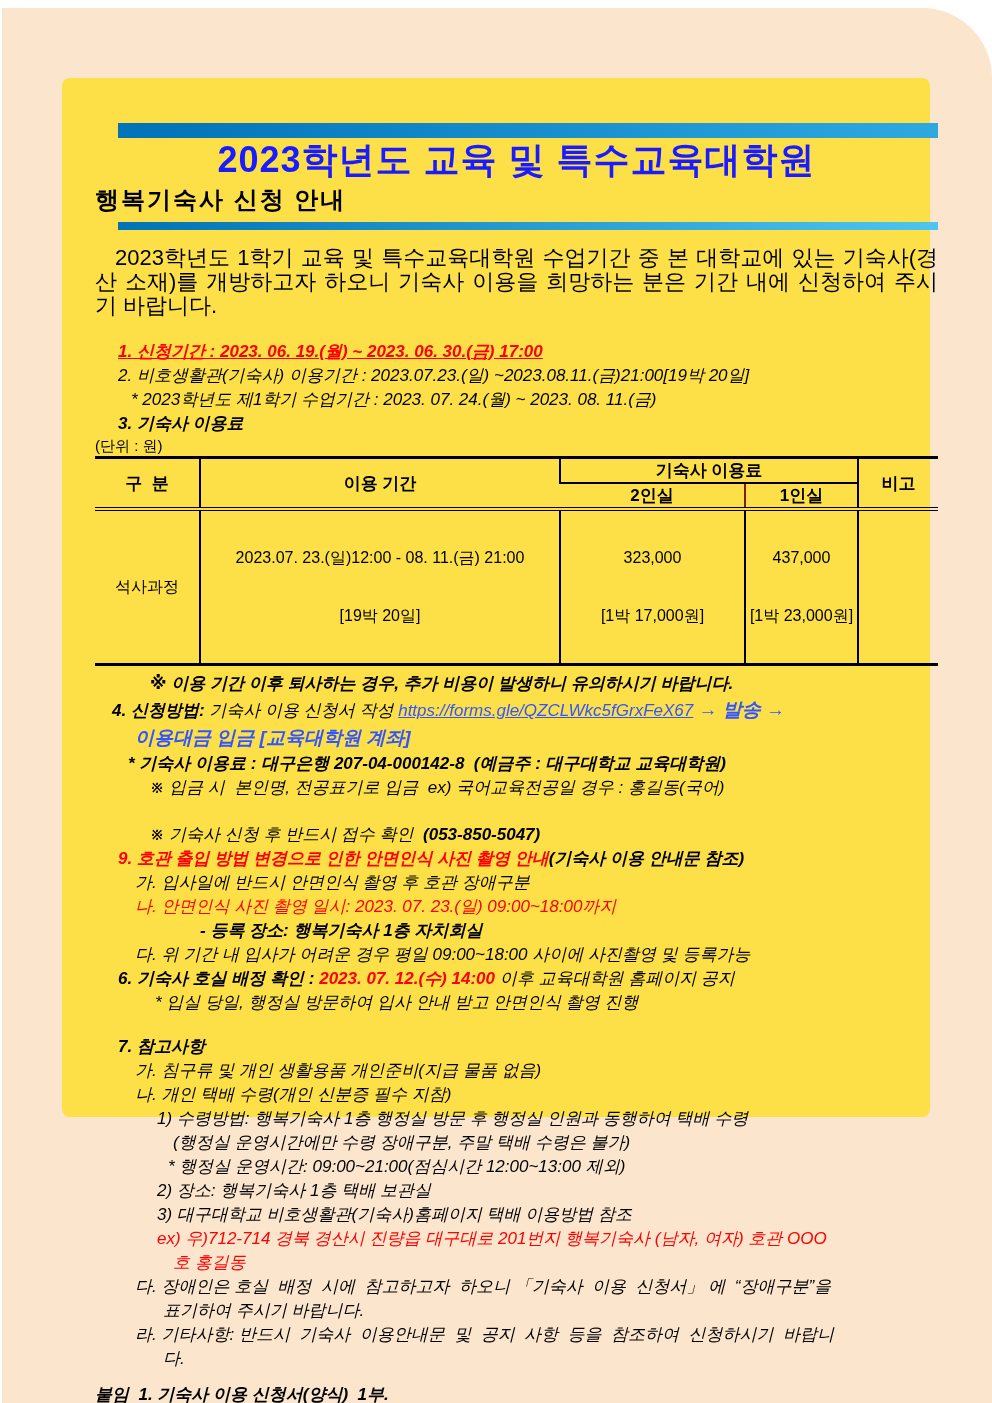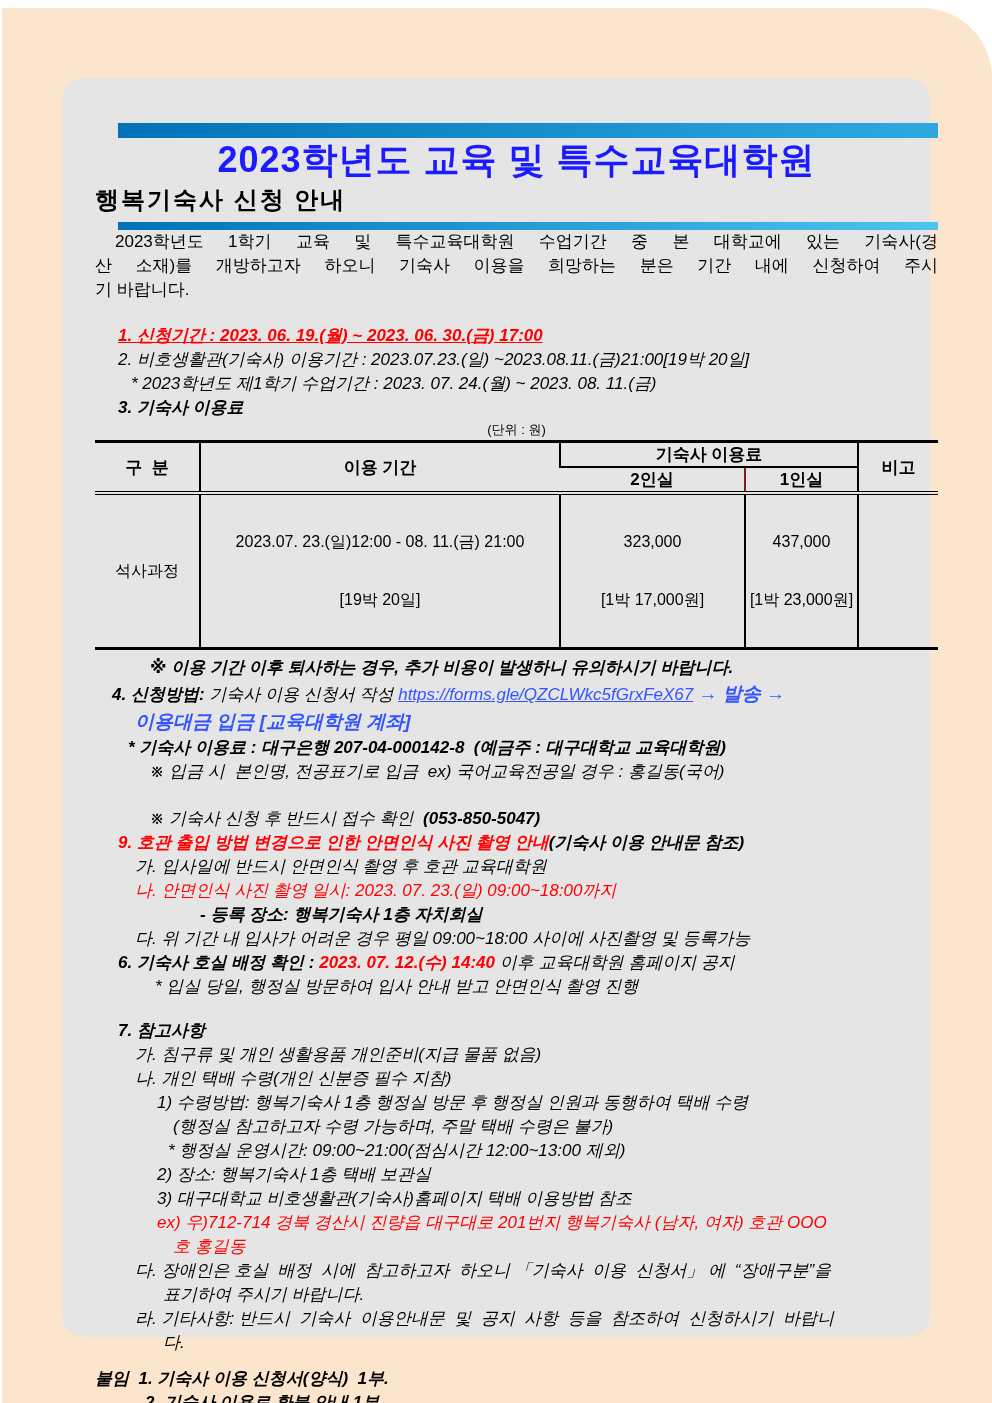--- a/index.html
+++ b/index.html
@@ -6,49 +6,49 @@
   body{
     width:992px;height:1403px;position:relative;background:#ffffff;
     font-family:"Liberation Sans","DejaVu Sans",sans-serif;color:#000;
     overflow:hidden;
   }
   .peach-bg{
     position:absolute;left:2px;top:8px;right:0;bottom:0;
     background:#fbe5cd;border-top-right-radius:70px;
   }
   .card{
-    position:absolute;left:62px;top:78px;width:868px;height:1259px;
-    background:#e5e5e5;border-radius:22px;
+    position:absolute;left:62px;top:78px;width:868px;height:1039px;
+    background:#fde047;border-radius:8px;
   }
   .content{width:843px;margin-left:33px;padding-top:45px;}
   .bar{width:820px;margin-left:23px;}
   .bar-top{height:15px;background:linear-gradient(to right,#0072b8,#2ea9e0);}
   .bar-bottom{height:8px;margin-top:2px;background:linear-gradient(to right,#0072b8,#4fc4f0);}
   .title1{
     margin-top:2px;text-align:center;font-size:36px;line-height:40px;
     font-weight:700;color:#1b1bff;letter-spacing:1px;white-space:pre;
   }
   .title2{
     text-align:left;font-size:24px;line-height:40px;font-weight:700;
     color:#000;letter-spacing:2px;white-space:pre;
   }
-  .intro{font-size:17px;}
+  .intro{margin-top:16px;font-size:22px;}
   .intro .il{line-height:24px;white-space:nowrap;}
   .intro .jl{text-align:justify;text-align-last:justify;white-space:normal;}
   .intro .first{text-indent:20px;}
   .lines{margin-top:22px;}
   .line{font-size:17px;line-height:24px;white-space:pre;font-style:italic;}
   .s-b{font-weight:700;}
   .s-red{color:#ff0000;}
   .s-redb{color:#ff0000;font-weight:700;}
   .s-u{text-decoration:underline;}
   .s-blue{color:#3355ff;font-weight:700;}
   .s-big{font-size:19px;line-height:28px;}
   .s-link{color:#3355ff;text-decoration:underline;cursor:pointer;}
-  .unit{font-size:13px;line-height:16px;text-align:center;margin-top:2px;white-space:pre;}
+  .unit{font-size:15px;line-height:16px;text-align:left;margin-top:2px;white-space:pre;}
   .fee-table{
     border-collapse:collapse;table-layout:fixed;width:843px;margin-top:2px;
     border-top:3px solid #000;border-bottom:3px solid #000;
   }
   .fee-table th,.fee-table td{
     padding:0;text-align:center;vertical-align:middle;white-space:pre;
     border-left:2px solid #000;
   }
   .fee-table tr>th:first-child,.fee-table tbody td:first-child{border-left:none;}
   .fee-table .sub th{border-left:2px solid #7f1d1d;}
@@ -128,31 +128,31 @@
     </table>
 
     <div class="lines" style="margin-top:0">
         <div class="line" style="margin-top: 6px; margin-left: 55px;"><span class="s-b">※ 이용 기간 이후 퇴사하는 경우, 추가 비용이 발생하니 유의하시기 바랍니다.</span></div>
         <div class="line" style="margin-left: 17px;"><span class="s-b">4. 신청방법:</span><span> 기숙사 이용 신청서 작성 </span><span class="s-link">https://forms.gle/QZCLWkc5fGrxFeX67</span><span class="s-blue s-big"> → 발송 →</span></div>
         <div class="line" style="margin-left: 40px;"><span class="s-blue s-big">이용대금 입금 [교육대학원 계좌]</span></div>
         <div class="line" style="margin-left: 33px;"><span class="s-b">* 기숙사 이용료 : 대구은행 207-04-000142-8  (예금주 : 대구대학교 교육대학원)</span></div>
         <div class="line" style="margin-left: 55px;"><span>※ 입금 시  본인명, 전공표기로 입금  ex) 국어교육전공일 경우 : 홍길동(국어)</span></div>
         <div class="line" style="margin-left: 55px; margin-top: 23px;"><span>※ 기숙사 신청 후 반드시 접수 확인  </span><span class="s-b">(053-850-5047)</span></div>
         <div class="line" style="margin-left: 23px;"><span class="s-redb">9. 호관 출입 방법 변경으로 인한 안면인식 사진 촬영 안내</span><span class="s-b">(기숙사 이용 안내문 참조)</span></div>
-        <div class="line" style="margin-left: 40px;"><span>가. 입사일에 반드시 안면인식 촬영 후 호관 교육대학원</span></div>
+        <div class="line" style="margin-left: 40px;"><span>가. 입사일에 반드시 안면인식 촬영 후 호관 장애구분</span></div>
         <div class="line" style="margin-left: 40px;"><span class="s-red">나. 안면인식 사진 촬영 일시: 2023. 07. 23.(일) 09:00~18:00까지</span></div>
         <div class="line" style="margin-left: 105px;"><span class="s-b">- 등록 장소: 행복기숙사 1층 자치회실</span></div>
         <div class="line" style="margin-left: 40px;"><span>다. 위 기간 내 입사가 어려운 경우 평일 09:00~18:00 사이에 사진촬영 및 등록가능</span></div>
-        <div class="line" style="margin-left: 23px;"><span class="s-b">6. 기숙사 호실 배정 확인 : </span><span class="s-redb">2023. 07. 12.(수) 14:40</span><span> 이후 교육대학원 홈페이지 공지</span></div>
+        <div class="line" style="margin-left: 23px;"><span class="s-b">6. 기숙사 호실 배정 확인 : </span><span class="s-redb">2023. 07. 12.(수) 14:00</span><span> 이후 교육대학원 홈페이지 공지</span></div>
         <div class="line" style="margin-left: 60px;"><span>* 입실 당일, 행정실 방문하여 입사 안내 받고 안면인식 촬영 진행</span></div>
         <div class="line" style="margin-top: 20px; margin-left: 23px;"><span class="s-b">7. 참고사항</span></div>
         <div class="line" style="margin-left: 40px;"><span>가. 침구류 및 개인 생활용품 개인준비(지급 물품 없음)</span></div>
         <div class="line" style="margin-left: 40px;"><span>나. 개인 택배 수령(개인 신분증 필수 지참)</span></div>
         <div class="line" style="margin-left: 62px;"><span>1) 수령방법: 행복기숙사 1층 행정실 방문 후 행정실 인원과 동행하여 택배 수령</span></div>
-        <div class="line" style="margin-left: 78px;"><span>(행정실 참고하고자 수령 가능하며, 주말 택배 수령은 불가)</span></div>
+        <div class="line" style="margin-left: 78px;"><span>(행정실 운영시간에만 수령 장애구분, 주말 택배 수령은 불가)</span></div>
         <div class="line" style="margin-left: 73px;"><span>* 행정실 운영시간: 09:00~21:00(점심시간 12:00~13:00 제외)</span></div>
         <div class="line" style="margin-left: 62px;"><span>2) 장소: 행복기숙사 1층 택배 보관실</span></div>
         <div class="line" style="margin-left: 62px;"><span>3) 대구대학교 비호생활관(기숙사)홈페이지 택배 이용방법 참조</span></div>
         <div class="line" style="margin-left: 62px;"><span class="s-red">ex) 우)712-714 경북 경산시 진량읍 대구대로 201번지 행복기숙사 (남자, 여자) 호관 OOO</span></div>
         <div class="line" style="margin-left: 78px;"><span class="s-red">호 홍길동</span></div>
         <div class="line" style="margin-left: 40px;"><span>다. 장애인은 호실  배정  시에  참고하고자  하오니 「기숙사  이용  신청서」 에  “장애구분”을</span></div>
         <div class="line" style="margin-left: 68px;"><span>표기하여 주시기 바랍니다.</span></div>
         <div class="line" style="margin-left: 40px;"><span>라. 기타사항: 반드시  기숙사  이용안내문  및  공지  사항  등을  참조하여  신청하시기  바랍니</span></div>
         <div class="line" style="margin-left: 68px;"><span>다.</span></div>
         <div class="line" style="margin-top: 12px;"><span class="s-b">붙임  1. 기숙사 이용 신청서(양식)  1부.</span></div>

